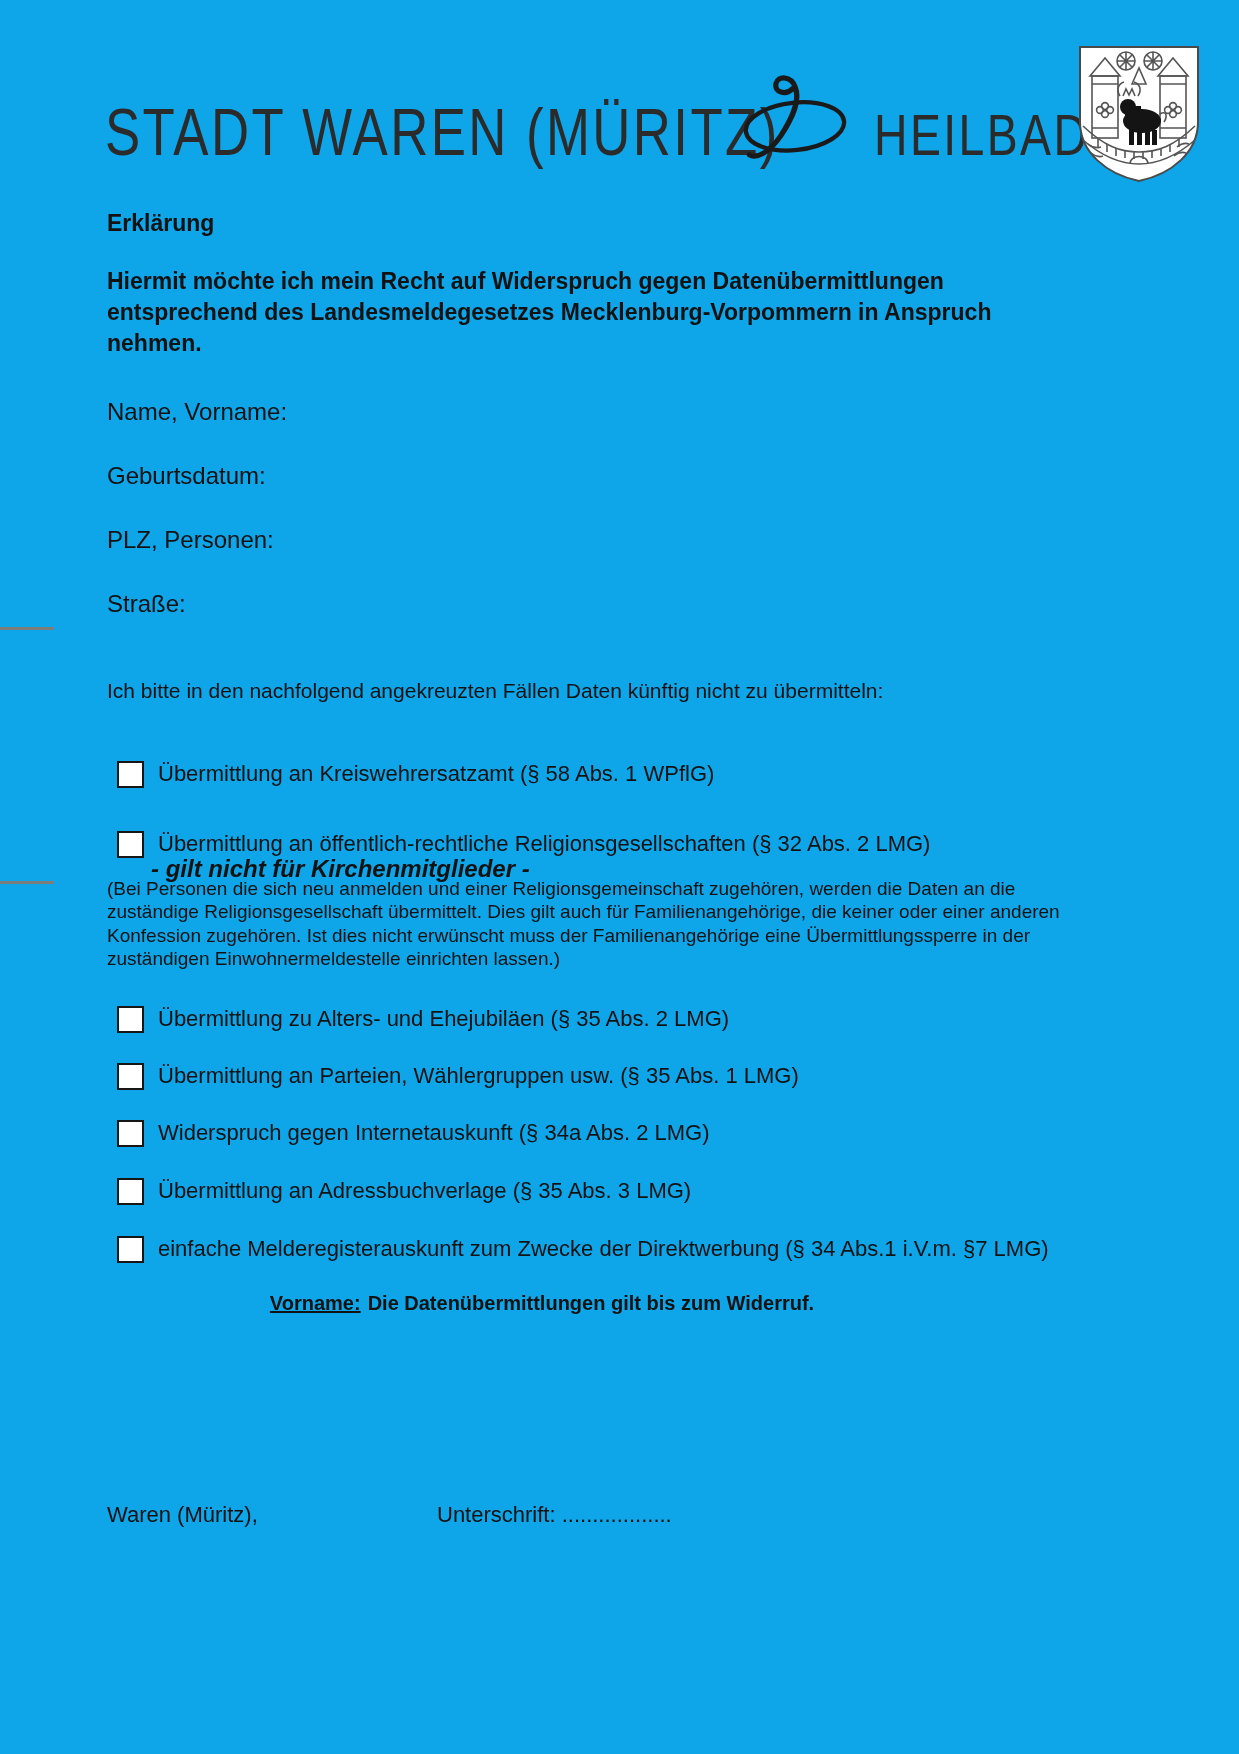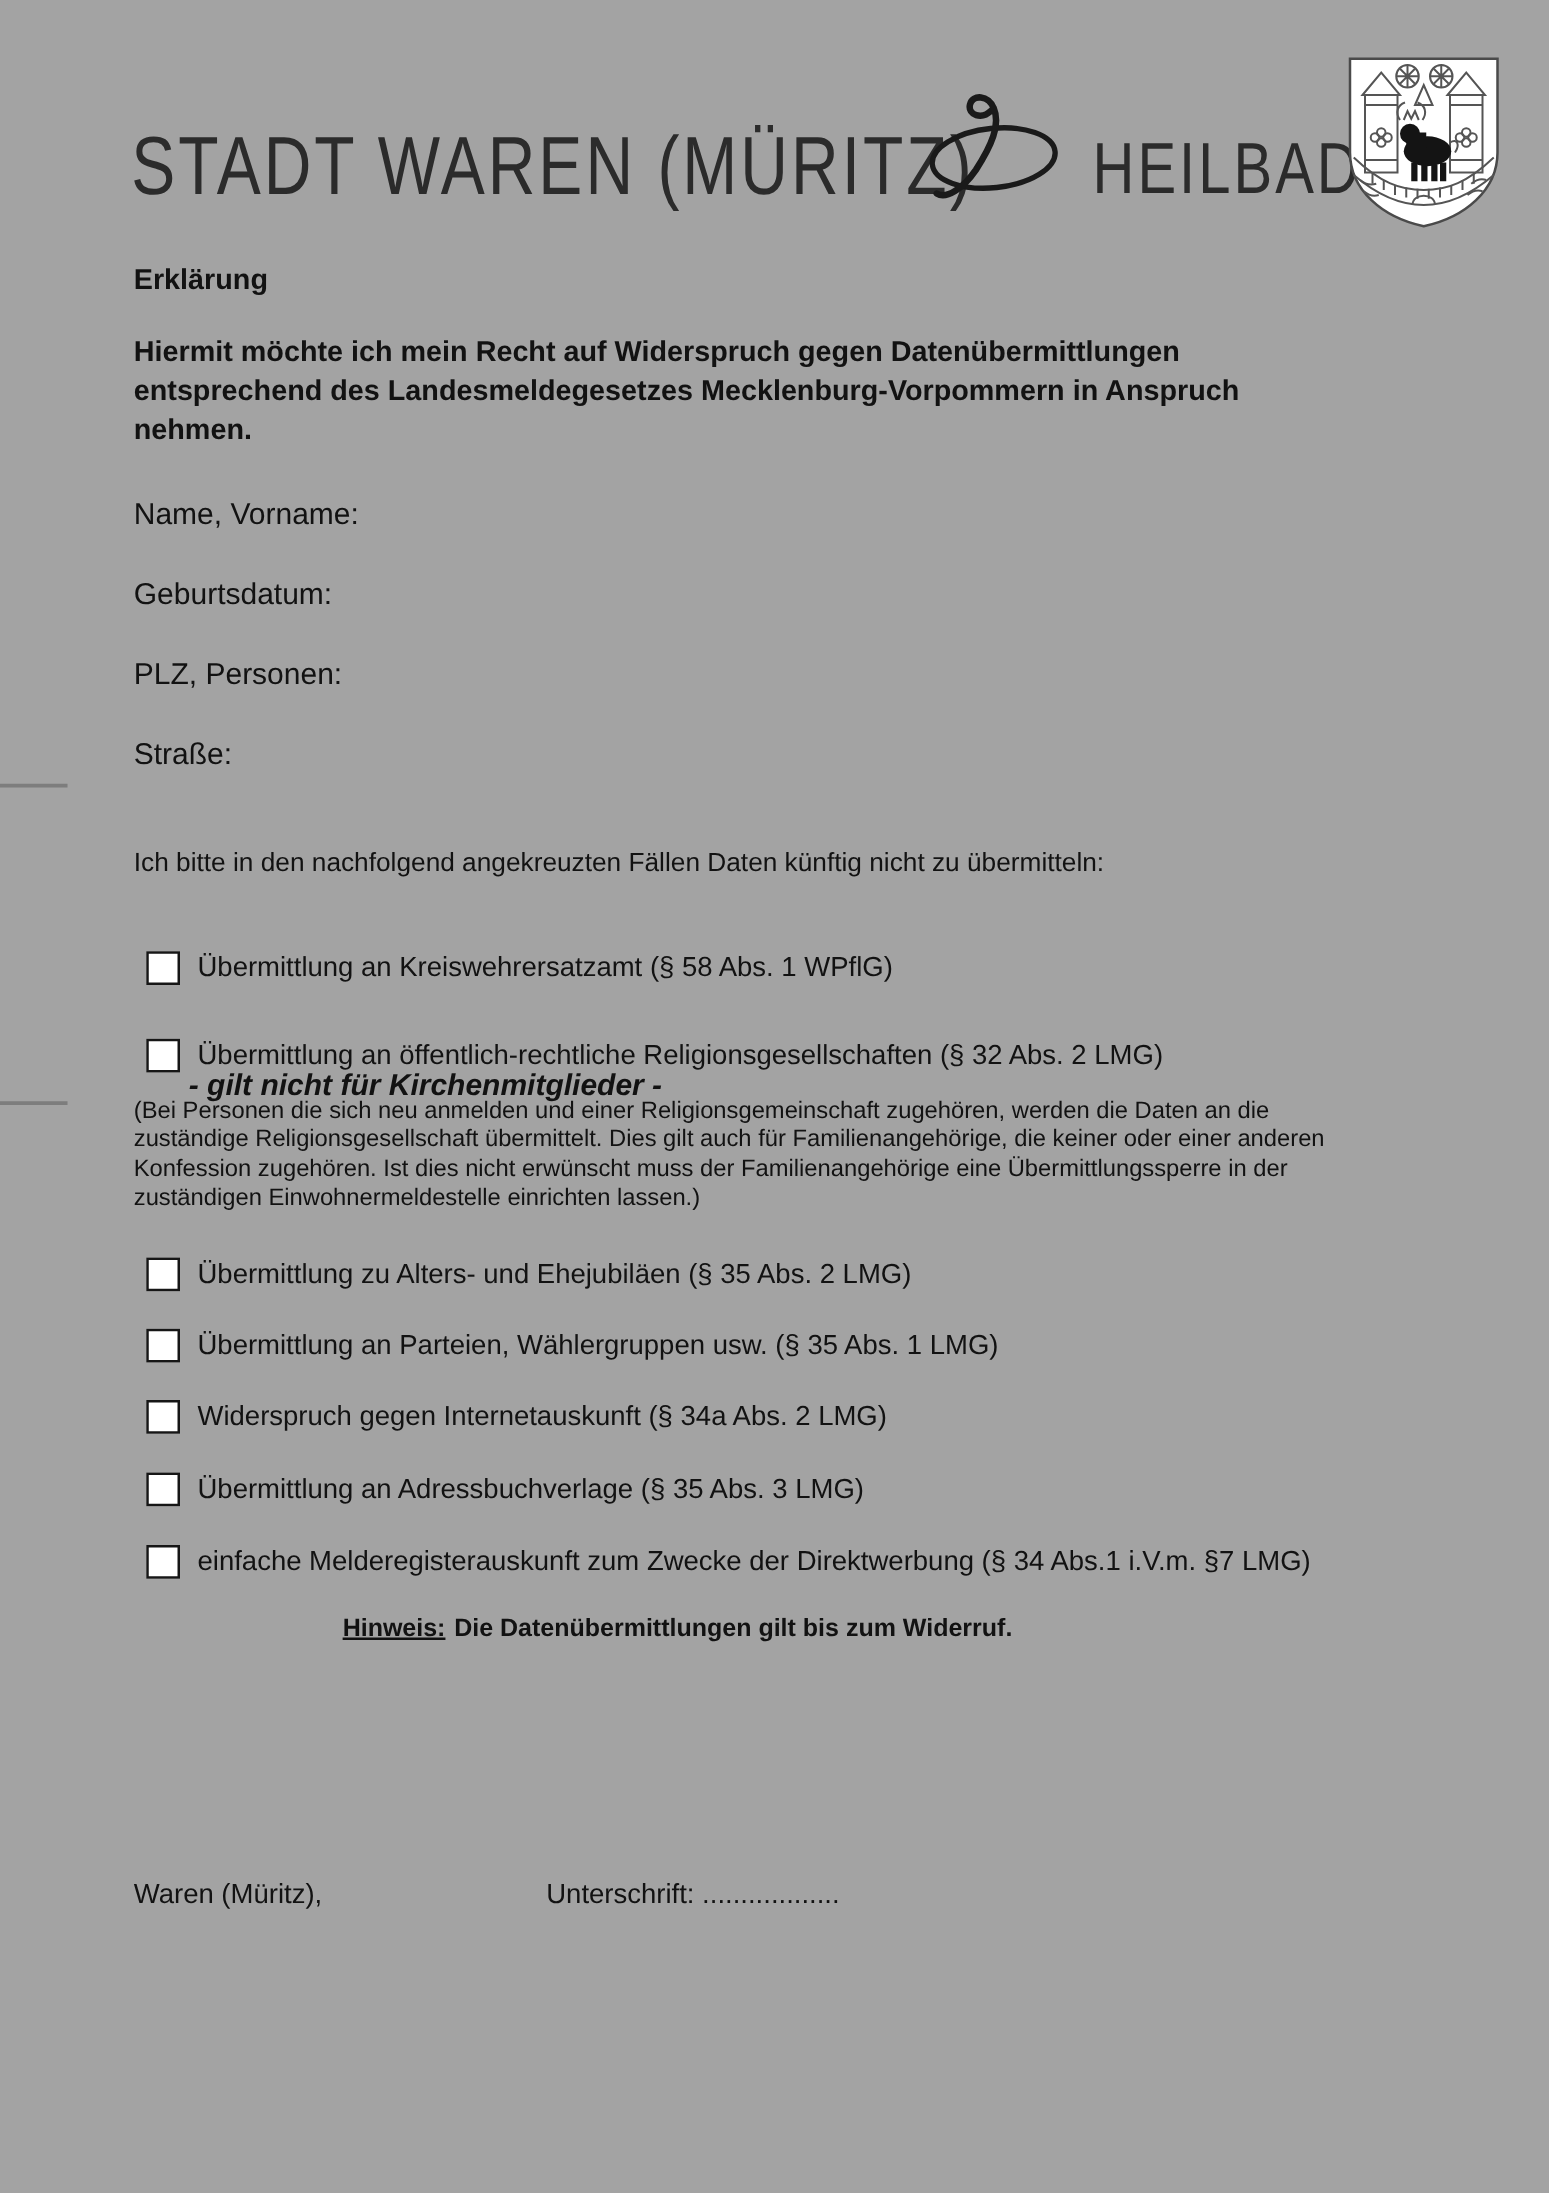--- a/index.html
+++ b/index.html
@@ -1,17 +1,17 @@
 <!DOCTYPE html>
 <html><head>
 <meta charset="utf-8">
 <style>
   html,body{margin:0;padding:0;background:#ffffff;}
   .page{
-    position:relative;width:1239px;height:1754px;background:#a3a3a3;
+    position:relative;width:1239px;height:1754px;background:#0ea5e9;
     font-family:"Liberation Sans",sans-serif;color:#121212;overflow:hidden;
   }
   .abs{position:absolute;left:107px;white-space:nowrap;}
   
   .brand{
     position:absolute;left:105px;top:94px;font-size:66px;font-weight:200;color:#2b2b2b;
     letter-spacing:3px;transform:scaleX(0.8);transform-origin:0 50%;white-space:nowrap;
   }
   .heilbad{
     position:absolute;left:874px;top:101px;font-size:58px;font-weight:200;color:#2b2b2b;
@@ -157,19 +157,19 @@
     <span class="cb"></span>
     <span class="cb-label">Übermittlung an Adressbuchverlage (§ 35 Abs. 3 LMG)</span>
   </div>
 
   <div class="row" style="top:1235px">
     <span class="cb"></span>
     <span class="cb-label">einfache Melderegisterauskunft zum Zwecke der Direktwerbung (§ 34 Abs.1 i.V.m. §7 LMG)</span>
   </div>
 
   <div class="hinweis">
-    <span class="u">Hinweis:</span><span class="t">Die Datenübermittlungen gilt bis zum Widerruf.</span>
+    <span class="u">Vorname:</span><span class="t">Die Datenübermittlungen gilt bis zum Widerruf.</span>
   </div>
 
   <div class="abs sig" style="top:1502px">Waren (Müritz),</div>
   <div class="sig" style="position:absolute;left:437px;top:1502px;white-space:nowrap;">Unterschrift: ..................</div>
 
 </div>
 
 </body></html>

